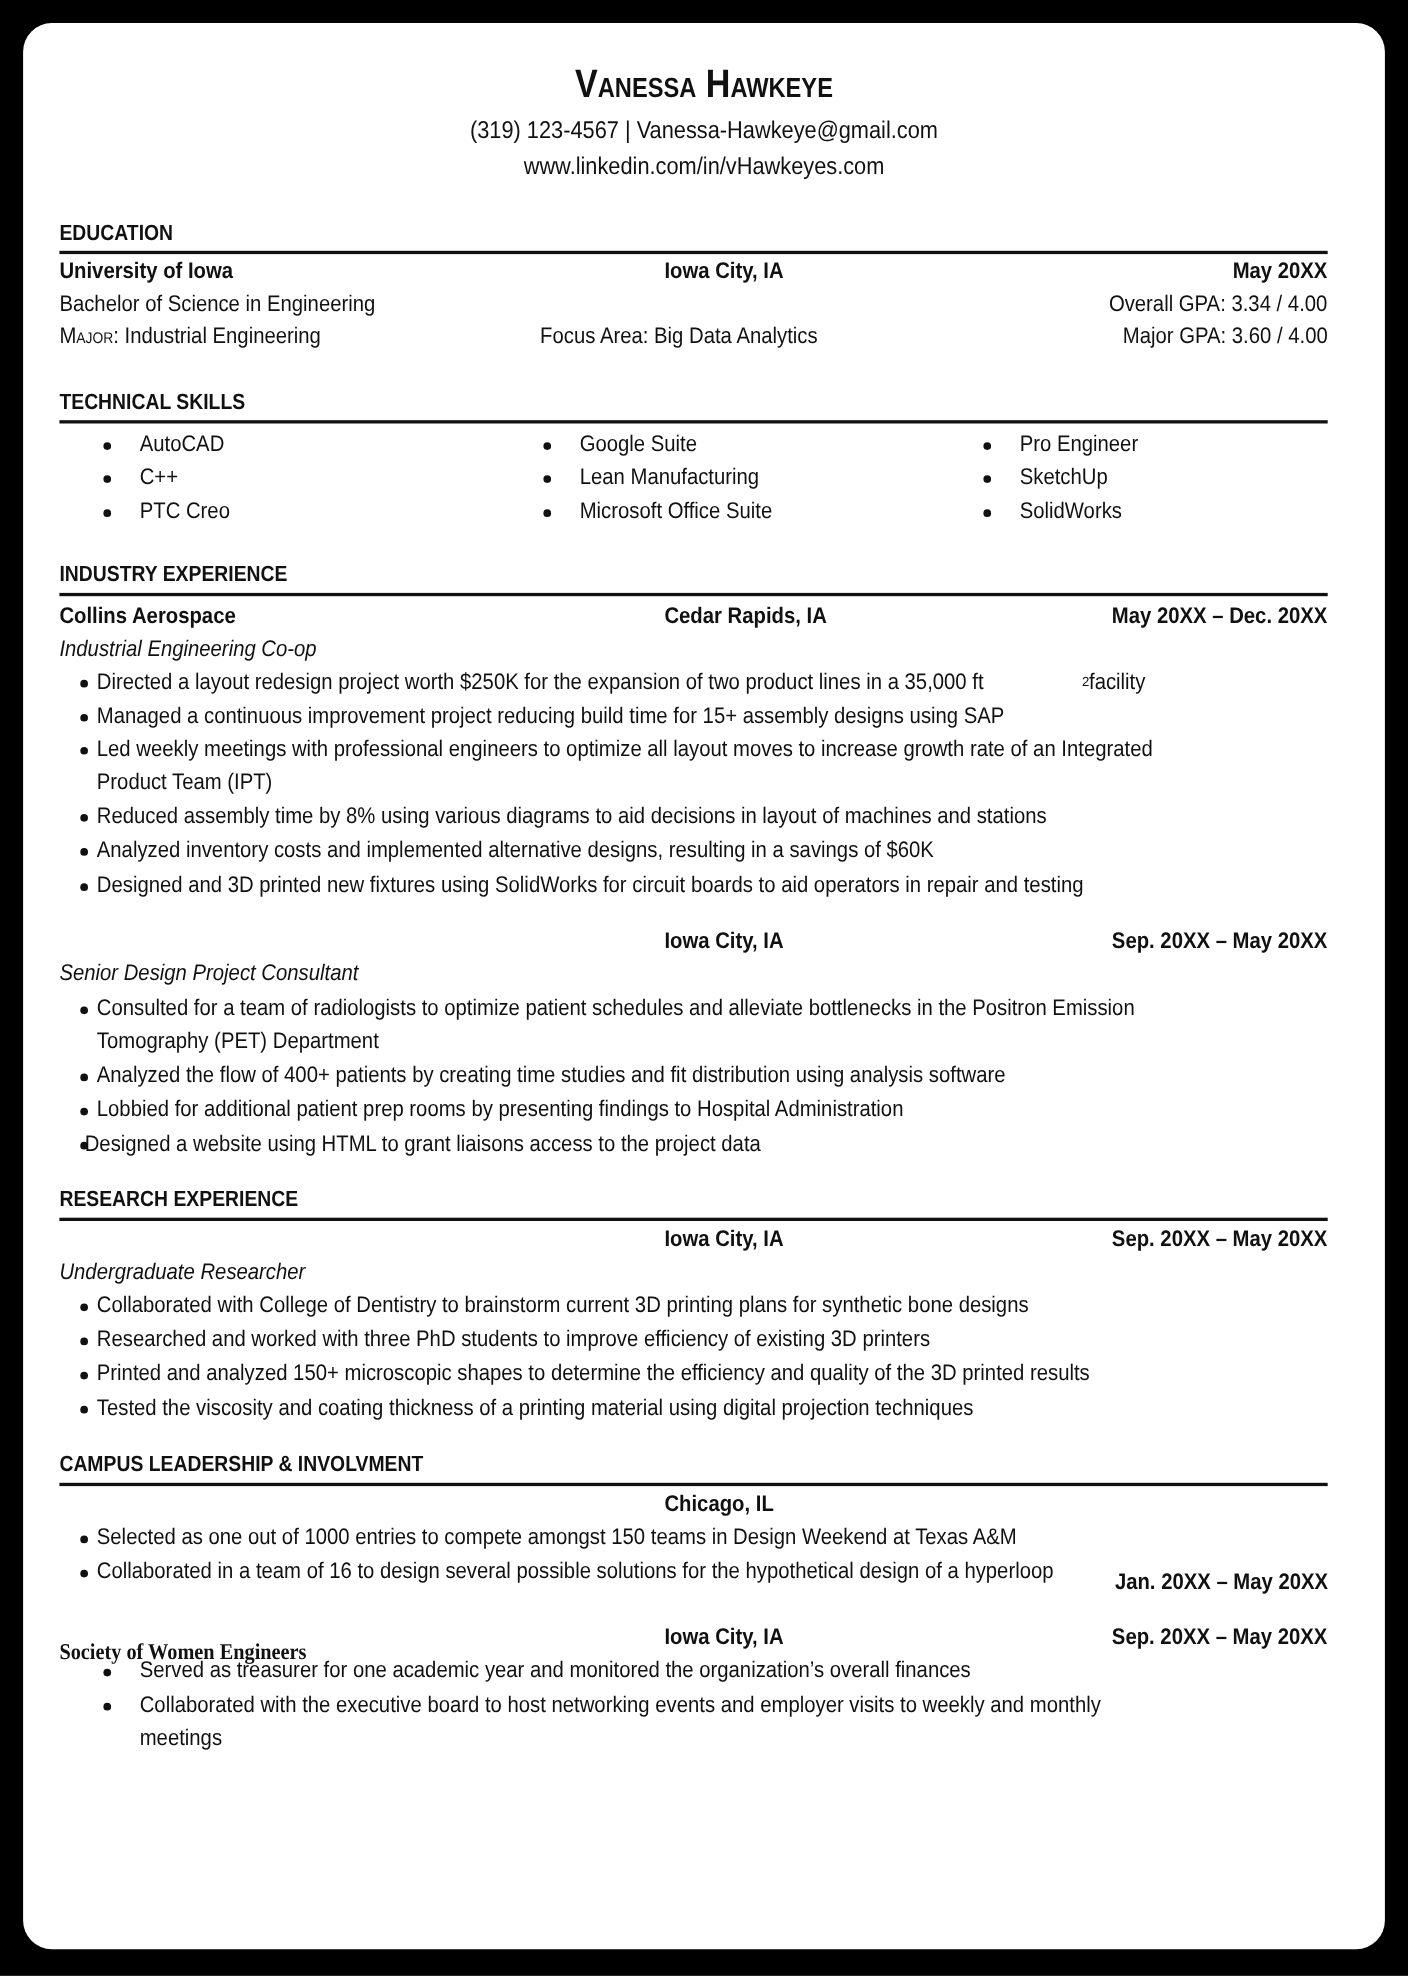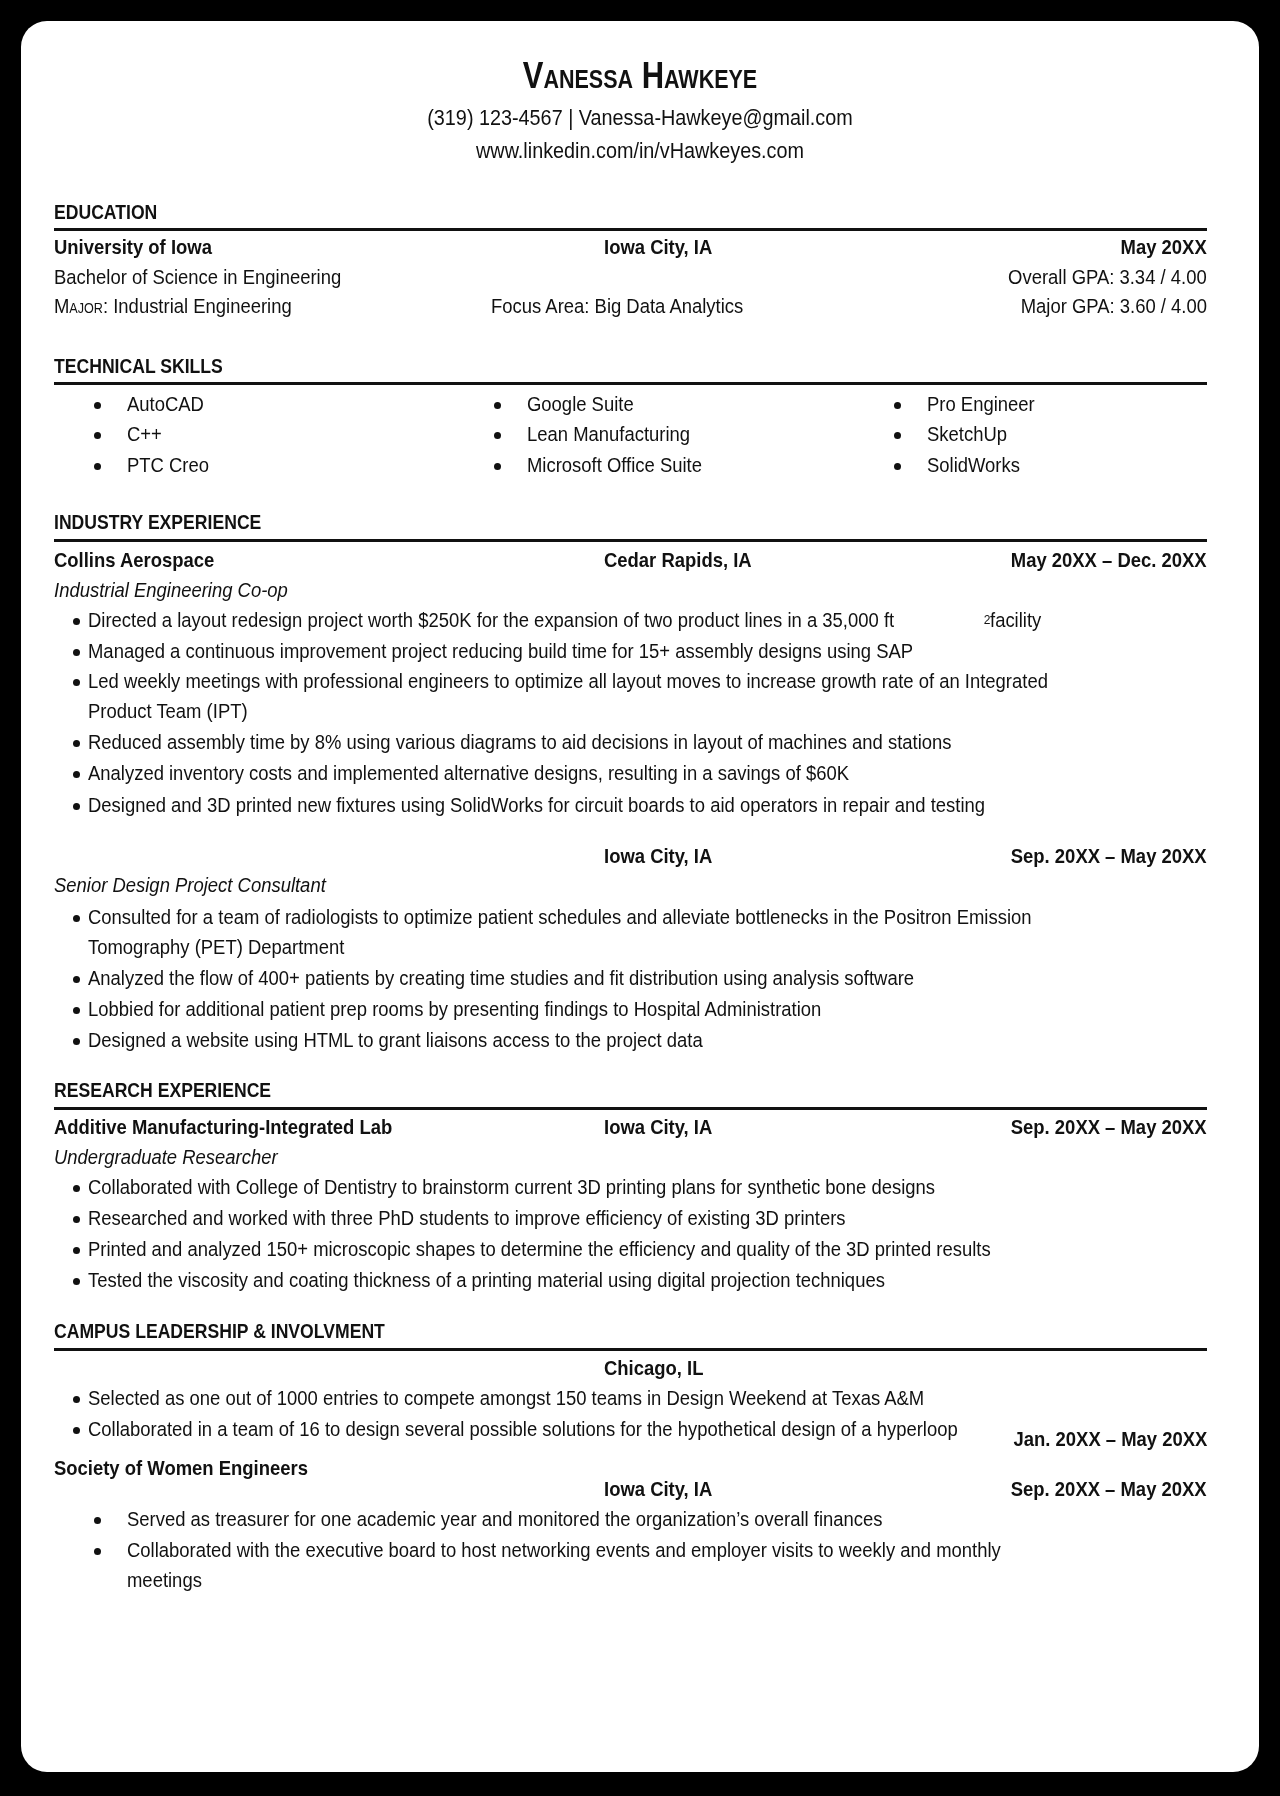--- a/index.html
+++ b/index.html
@@ -157,27 +157,26 @@
 
   <div id="job1-bullets">
       <span class="bullet-dot" style="left: 52px; top: 894px;"></span>
       <div class="abs row" style="left: 67px; top: 883px;"><span class="sq">Consulted for a team of radiologists to optimize patient schedules and alleviate bottlenecks in the Positron Emission</span></div>
       <div class="abs row" style="left: 67px; top: 913px;"><span class="sq">Tomography (PET) Department</span></div>
       <span class="bullet-dot" style="left: 52px; top: 955px;"></span>
       <div class="abs row" style="left: 67px; top: 944px;"><span class="sq">Analyzed the flow of 400+ patients by creating time studies and fit distribution using analysis software</span></div>
       <span class="bullet-dot" style="left: 52px; top: 986px;"></span>
       <div class="abs row" style="left: 67px; top: 975px;"><span class="sq">Lobbied for additional patient prep rooms by presenting findings to Hospital Administration</span></div>
       <span class="bullet-dot" style="left: 52px; top: 1017px;"></span>
-      <div class="abs row" style="left: 67px; top: 1006px; text-align: right;"><span class="sq">Designed a website using HTML to grant liaisons access to the project data</span></div>
+      <div class="abs row" style="left: 56px; top: 1006px; text-align: right;"><span class="sq">Designed a website using HTML to grant liaisons access to the project data</span></div>
     </div>
 
   <div class="abs sec-title" style="top:1058px;">RESEARCH EXPERIENCE</div>
   <div class="rule" style="top:1086px;"></div>
 
-  <div class="abs row bold left" style="top:1093px;"><span class="sq">Additive Manufacturing-Integrated Lab</span></div>
   <div class="abs row bold mid" style="top:1093px;"><span class="sq">Iowa City, IA</span></div>
   <div class="abs row bold right" style="top:1093px;"><span class="sq-r">Sep. 20XX – May 20XX</span></div>
   <div class="abs row ital left" style="top:1123px;"><span class="sq">Undergraduate Researcher</span></div>
 
   <div id="research-bullets">
       <span class="bullet-dot" style="left: 52px; top: 1164px;"></span>
       <div class="abs row" style="left: 67px; top: 1153px;"><span class="sq">Collaborated with College of Dentistry to brainstorm current 3D printing plans for synthetic bone designs</span></div>
       <span class="bullet-dot" style="left: 52px; top: 1195px;"></span>
       <div class="abs row" style="left: 67px; top: 1184px;"><span class="sq">Researched and worked with three PhD students to improve efficiency of existing 3D printers</span></div>
       <span class="bullet-dot" style="left: 52px; top: 1226px;"></span>
@@ -192,21 +191,21 @@
   <div class="abs row bold mid" style="top:1334px;"><span class="sq">Chicago, IL</span></div>
   <div class="abs row bold right" style="top:1405px;"><span class="sq-r">Jan. 20XX – May 20XX</span></div>
 
   <div id="campus0-bullets">
       <span class="bullet-dot" style="left: 52px; top: 1375px;"></span>
       <div class="abs row" style="left: 67px; top: 1364px;"><span class="sq">Selected as one out of 1000 entries to compete amongst 150 teams in Design Weekend at Texas A&amp;M</span></div>
       <span class="bullet-dot" style="left: 52px; top: 1406px;"></span>
       <div class="abs row" style="left: 67px; top: 1395px;"><span class="sq">Collaborated in a team of 16 to design several possible solutions for the hypothetical design of a hyperloop</span></div>
     </div>
 
-  <div class="abs row bold left" style="top:1434px;"><span class="sq">Society of Women Engineers</span></div>
+  <div class="abs row bold left" style="top:1468px;font-family:Liberation Serif, serif;"><span class="sq">Society of Women Engineers</span></div>
   <div class="abs row bold mid" style="top:1455px;"><span class="sq">Iowa City, IA</span></div>
   <div class="abs row bold right" style="top:1455px;"><span class="sq-r">Sep. 20XX – May 20XX</span></div>
 
   <div id="campus1-bullets">
       <span class="bullet-dot" style="left: 73px; top: 1496px;"></span>
       <div class="abs row" style="left: 106px; top: 1485px;"><span class="sq">Served as treasurer for one academic year and monitored the organization’s overall finances</span></div>
       <span class="bullet-dot" style="left: 73px; top: 1527px;"></span>
       <div class="abs row" style="left: 106px; top: 1516px;"><span class="sq">Collaborated with the executive board to host networking events and employer visits to weekly and monthly</span></div>
       <div class="abs row" style="left: 106px; top: 1546px;"><span class="sq">meetings</span></div>
     </div>

